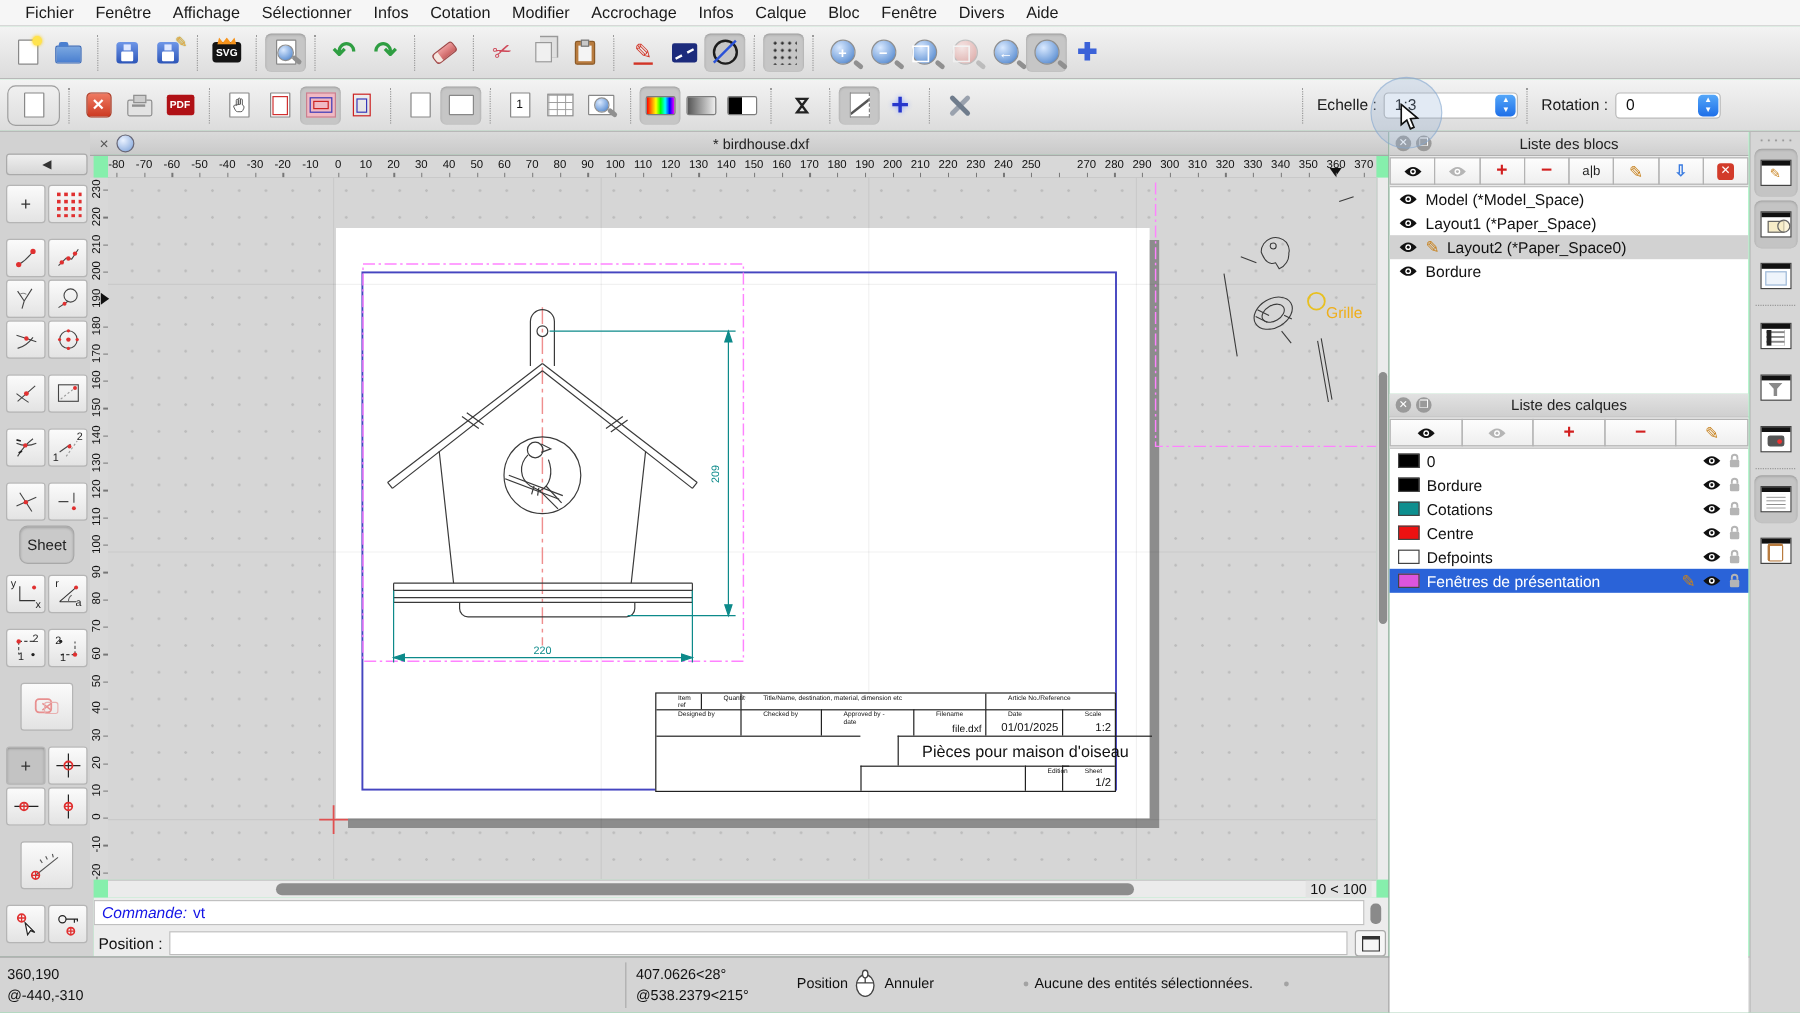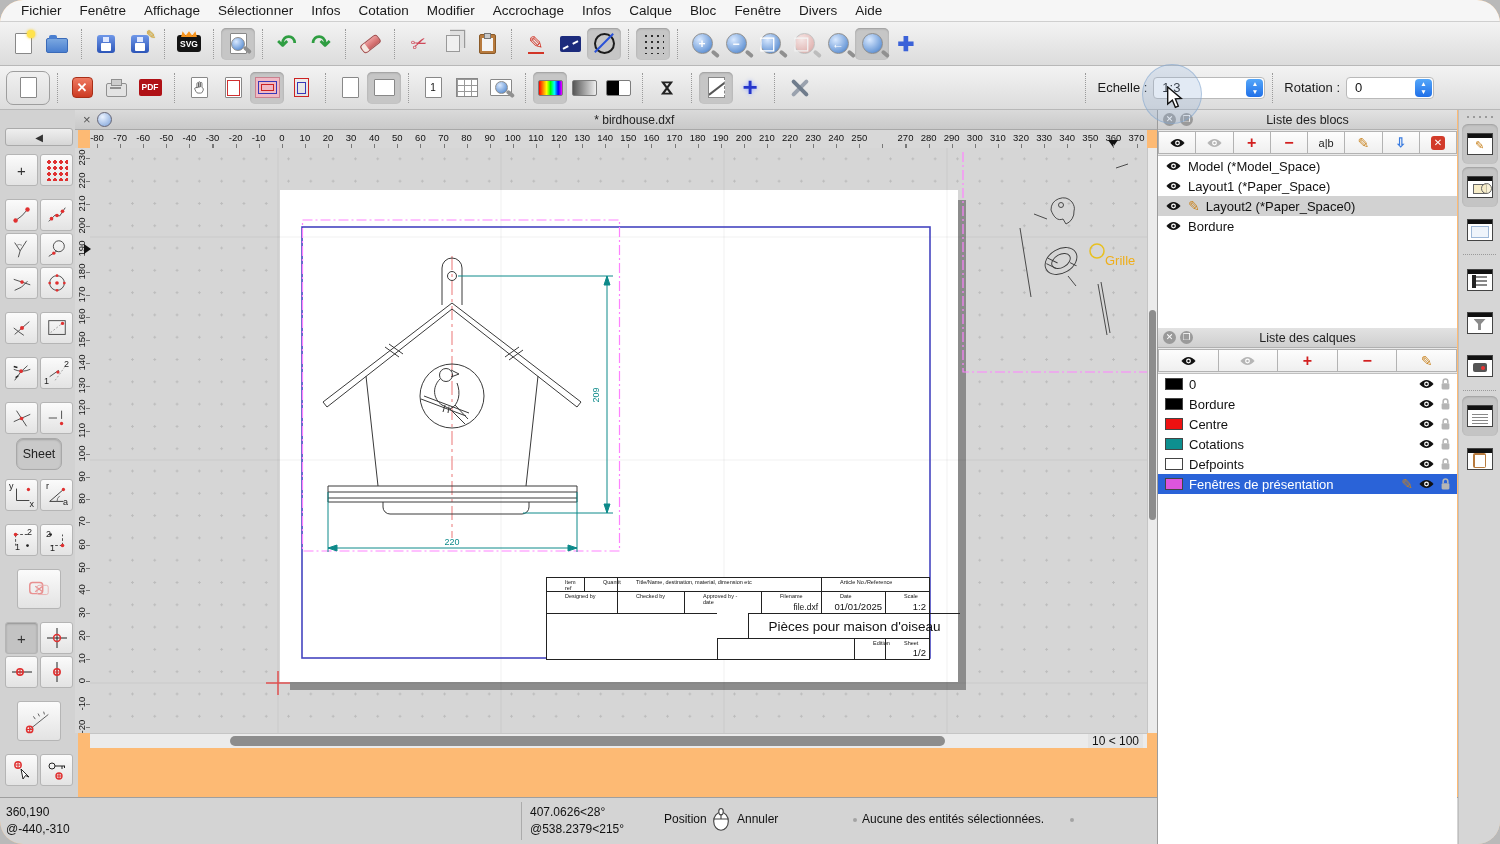--- a/index.html
+++ b/index.html
@@ -1,17 +1,17 @@
 <!DOCTYPE html>
 <html><head>
 <meta charset="utf-8">
 <style>
   html,body{margin:0;padding:0;background:#b9b9b9;}
-  #app{position:relative;width:1500px;height:844px;overflow:hidden;background:#fdba74;
-       font-family:"Liberation Sans",sans-serif;color:#111;font-size:13px;border-radius:23px;}
+  #app{position:relative;width:1500px;height:844px;overflow:hidden;background:#86efac;
+       font-family:"Liberation Sans",sans-serif;color:#111;font-size:13px;}
   
   #menubar{position:absolute;left:0;top:0;width:1500px;height:22px;background:#f6f6f6;
            border-bottom:1px solid #cfcfcf;display:flex;align-items:center;padding-left:12px;box-sizing:border-box;}
   #menubar span{padding:0 9px;font-size:13.5px;color:#1a1a1a;}
   
   .toolbar{position:absolute;left:0;width:1500px;height:44px;background:linear-gradient(#f3f3f3,#dcdcdc);
            border-bottom:1px solid #b8b8b8;display:flex;align-items:center;padding:0 6px;box-sizing:border-box;}
   #toolbar1{top:22px}#toolbar2{top:66px}
   .vsep{border-left:1px dotted #9a9a9a;height:30px;margin:0 7px;flex:none}
   .tb{width:34px;height:32px;display:flex;align-items:center;justify-content:center;border-radius:5px;
@@ -781,20 +781,34 @@
   </div>
 
   <div id="hscroll">
     <div id="hthumb"></div>
     <div id="grid-status">10 &lt; 100</div>
   </div>
   <div id="vscroll">
     <div id="vthumb"></div>
   </div>
 
+  <div id="cmdzone">
+    <div id="cmdbox">
+      <i>Commande:</i>
+      <b>vt</b>
+    </div>
+    <div id="cmdscroll"></div>
+    <div id="posrow">
+      <span id="poslabel">Position :</span>
+      <div id="posinput"></div>
+      <div id="posbtn">
+          <span class="miniwin"></span>
+        </div>
+    </div>
+  </div>
 
   <div id="statusbar">
     <div class="sbtext" style="left:6px;top:6px"><span>360,190</span><br><span>@-440,-310</span></div>
     <div class="sbsep" style="left:521px"></div>
     <div class="sbtext" style="left:530px;top:6px"><span>407.0626&lt;28°</span><br><span>@538.2379&lt;215°</span></div>
     <div class="sbtext" style="left:664px;top:13px">Position</div>
     <svg style="position:absolute;left:712px;top:8px" width="18" height="26" viewBox="0 0 16 22">
       <ellipse cx="8" cy="13" rx="6.5" ry="8" fill="#fff" stroke="#444"></ellipse>
       <path d="M8 5 v6 M1.5 11 h13" stroke="#444" fill="none"></path>
       <ellipse cx="8" cy="4.5" rx="2" ry="2.8" fill="#fff" stroke="#444"></ellipse>
@@ -925,37 +939,37 @@
               <circle cx="12" cy="8" r="3.4" fill="#fff"></circle>
               <circle cx="12" cy="8" r="1.7" fill="#111"></circle>
             </svg>
             <svg width="11" height="14" viewBox="0 0 14 18">
               <path d="M4 8 V5.5 a3 3 0 0 1 6 0 V8" fill="none" stroke="#b5b5b5" stroke-width="2"></path>
               <rect x="2" y="8" width="10" height="8" rx="1.5" fill="#b5b5b5"></rect>
             </svg>
           </span>
         </div>
         <div class="prow">
-          <span class="swatch" style="background: rgb(238, 17, 17);"></span>
-          <span class="rowlabel">Centre</span>
+          <span class="swatch" style="background: rgb(13, 143, 143);"></span>
+          <span class="rowlabel">Cotations</span>
           <span class="rowicons">
             <svg width="17" height="12" viewBox="0 0 24 16">
               <path d="M2 8 Q12 -3 22 8 Q12 19 2 8 Z" fill="#111"></path>
               <circle cx="12" cy="8" r="3.4" fill="#fff"></circle>
               <circle cx="12" cy="8" r="1.7" fill="#111"></circle>
             </svg>
             <svg width="11" height="14" viewBox="0 0 14 18">
               <path d="M4 8 V5.5 a3 3 0 0 1 6 0 V8" fill="none" stroke="#b5b5b5" stroke-width="2"></path>
               <rect x="2" y="8" width="10" height="8" rx="1.5" fill="#b5b5b5"></rect>
             </svg>
           </span>
         </div>
         <div class="prow">
-          <span class="swatch" style="background: rgb(13, 143, 143);"></span>
-          <span class="rowlabel">Cotations</span>
+          <span class="swatch" style="background: rgb(238, 17, 17);"></span>
+          <span class="rowlabel">Centre</span>
           <span class="rowicons">
             <svg width="17" height="12" viewBox="0 0 24 16">
               <path d="M2 8 Q12 -3 22 8 Q12 19 2 8 Z" fill="#111"></path>
               <circle cx="12" cy="8" r="3.4" fill="#fff"></circle>
               <circle cx="12" cy="8" r="1.7" fill="#111"></circle>
             </svg>
             <svg width="11" height="14" viewBox="0 0 14 18">
               <path d="M4 8 V5.5 a3 3 0 0 1 6 0 V8" fill="none" stroke="#b5b5b5" stroke-width="2"></path>
               <rect x="2" y="8" width="10" height="8" rx="1.5" fill="#b5b5b5"></rect>
             </svg>

